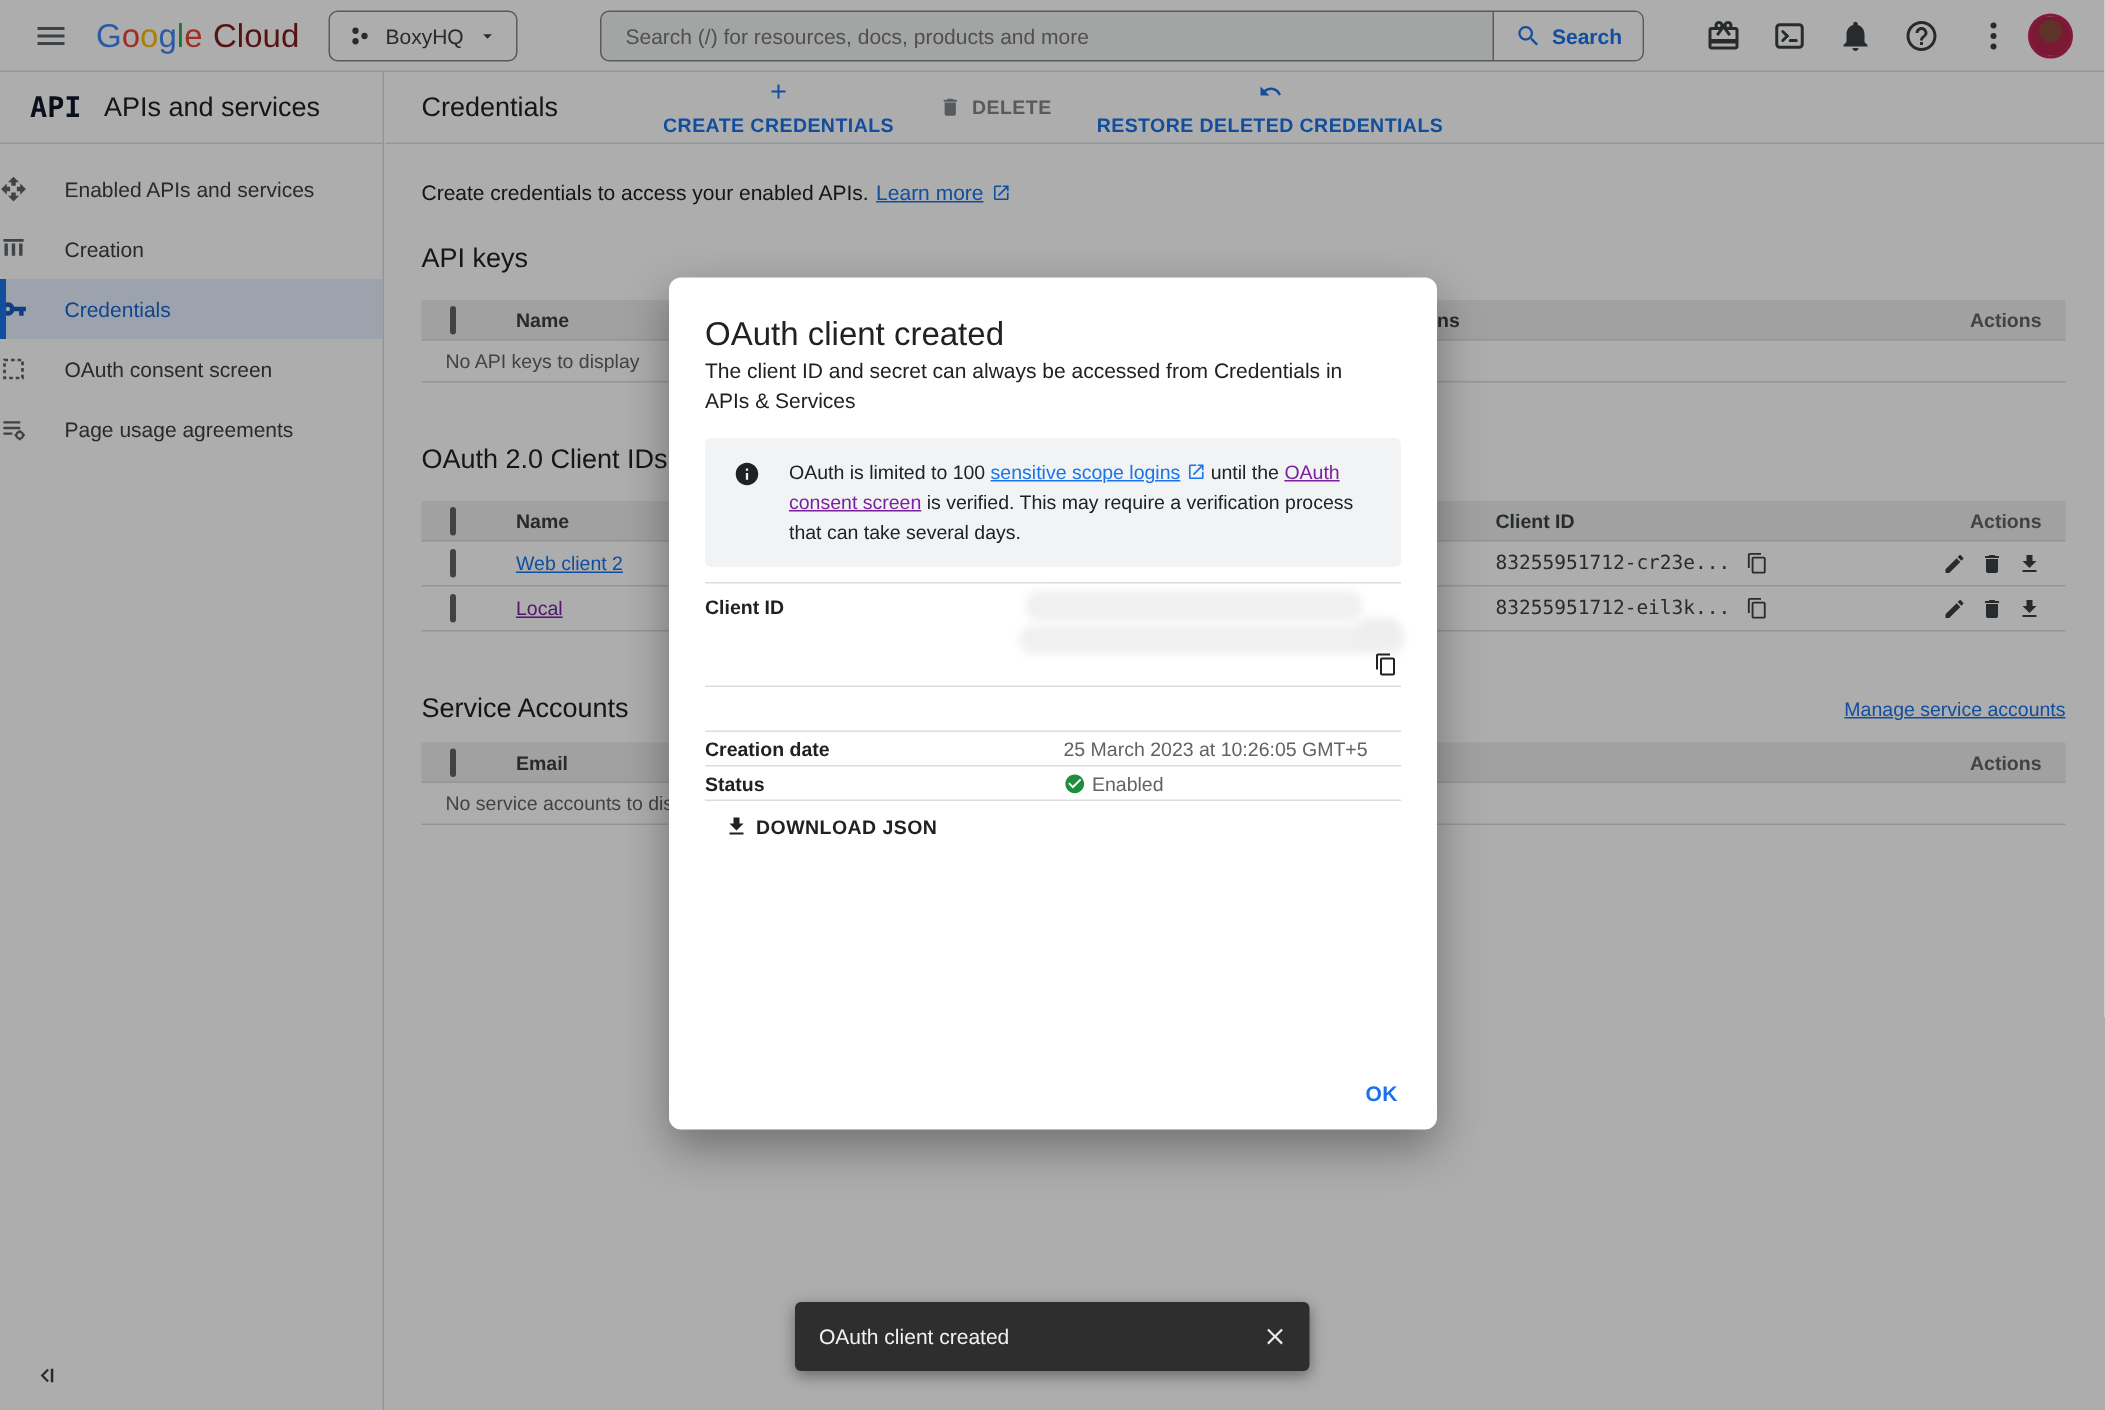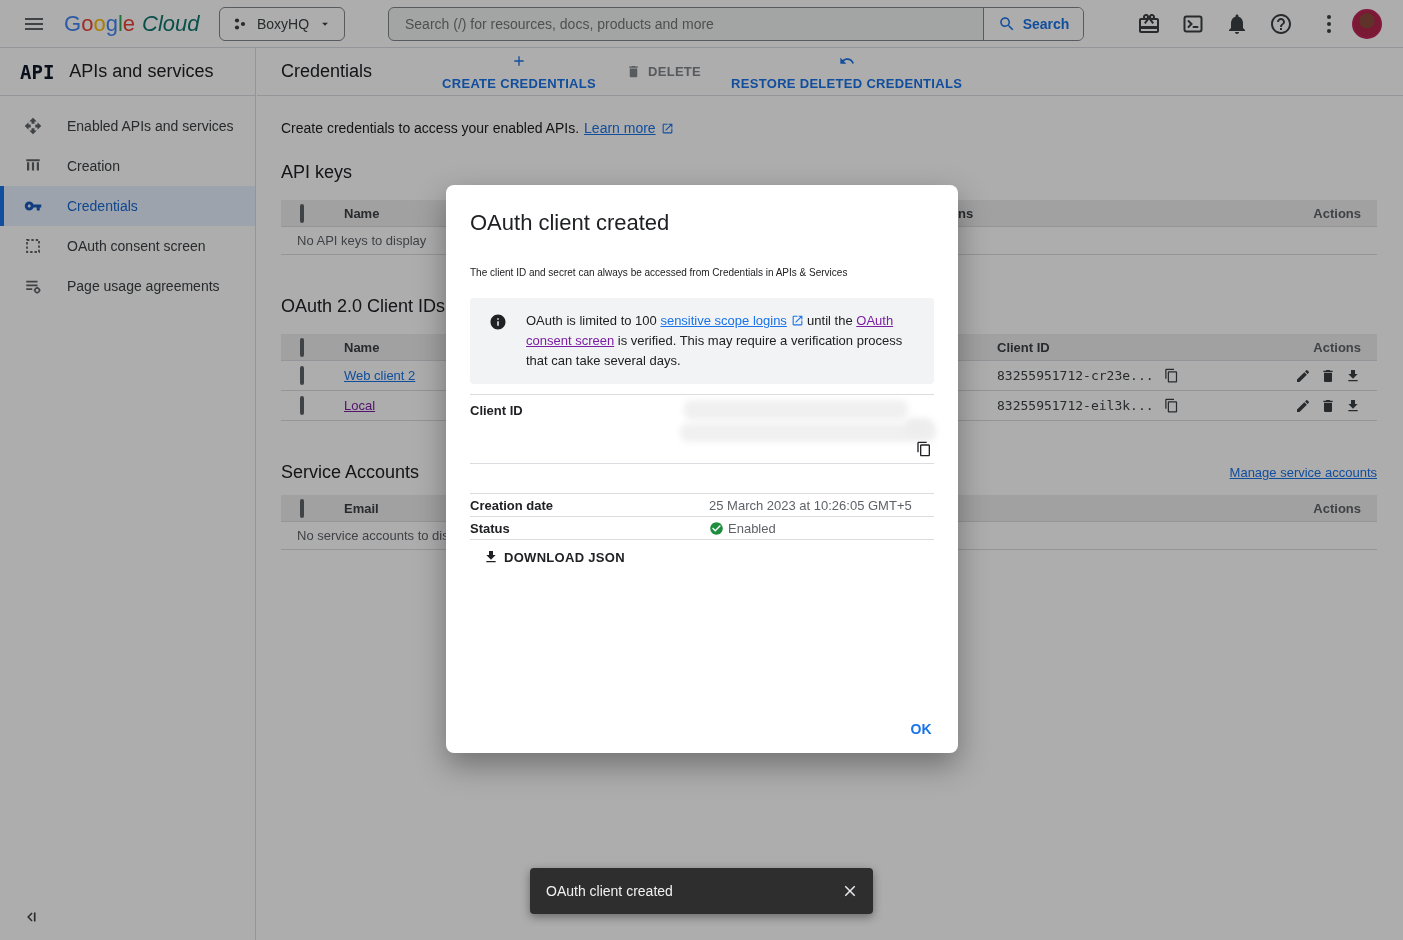--- a/index.html
+++ b/index.html
@@ -9,46 +9,46 @@
     font-family: "Liberation Sans", sans-serif; color:#202124;
   }
   svg { display:block; }
 
   
   .topbar { position:absolute; left:0; top:0; width:1403px; height:48px; background:#fff;
             border-bottom:1px solid #dadce0; z-index:1; }
   .menu-btn { position:absolute; left:22px; top:12px; width:24px; height:24px; color:#5f6368; cursor:pointer; }
   .logo { position:absolute; left:64px; top:11px; font-size:22px; letter-spacing:0; display:flex; align-items:center; }
   .logo .lg { font-weight:500; }
-  .logo .cloud { color:#0f766e; margin-left:7px;font-style:italic; }
+  .logo .cloud { color:#7f1d1d; margin-left:7px; }
   .proj-btn { position:absolute; left:219px; top:7px; height:34px; min-width:120px;
               border:1px solid #80868b; border-radius:6px; background:#fff;
               display:flex; align-items:center; padding:0 12px; gap:9px; cursor:pointer; }
   .proj-btn .plabel { font-size:14px; color:#3c4043; }
-  .searchwrap { position:absolute; left:388px; top:7px; width:696px; height:34px;
+  .searchwrap { position:absolute; left:400px; top:7px; width:696px; height:34px;
                 border:1px solid #80868b; border-radius:6px; background:#f1f3f4;
                 display:flex; align-items:center; overflow:hidden; }
   .searchwrap input { flex:1; border:none; outline:none; background:transparent; padding:0 16px;
                       font-size:14px; color:#5f6368; font-family:"Liberation Sans",sans-serif; }
   .search-go { width:100px; height:100%; background:#fff; border-left:1px solid #80868b;
                display:flex; align-items:center; justify-content:center; gap:7px; cursor:pointer; }
   .search-go .slabel { color:#1a73e8; font-weight:bold; font-size:14px; }
   .tb-ic { position:absolute; top:12px; width:24px; height:24px; color:#3c4043; cursor:pointer; }
   .avatar { position:absolute; left:1352px; top:9px; width:30px; height:30px; border-radius:50%;
             background: radial-gradient(circle at 50% 38%, #8c4a3f 0 36%, #b3264d 37% 100%);
             border:2px solid #c2255c; cursor:pointer; }
 
   
   .sidebar { position:absolute; left:0; top:48px; width:256px; height:892px; background:#fff;
              border-right:1px solid #dadce0; z-index:1; }
   .sb-head { height:48px; border-bottom:1px solid #dadce0; display:flex; align-items:center; padding-left:20px; }
   .sb-logo { font-family:"DejaVu Sans Mono", monospace; font-weight:bold; font-size:19px; color:#0f172a; }
   .sb-title { font-size:18px; color:#202124; margin-left:15px; }
   .sb-nav { padding-top:10px; }
-  .sb-item { height:40px; display:flex; align-items:center; padding-left:24px; gap:25px; cursor:pointer;
+  .sb-item { height:40px; display:flex; align-items:center; gap:25px; cursor:pointer;
              font-size:14px; color:#3c4043; position:relative; }
   .sb-item .sb-ic { width:18px; height:18px; color:#5f6368; flex:none; }
   .sb-item.sel { background:#e8f0fe; color:#1967d2; }
   .sb-item.sel .sb-ic { color:#185abc; }
   .sb-item.sel::before { content:""; position:absolute; left:0; top:0; bottom:0; width:4px; background:#1a73e8; }
   .collapse-btn { position:absolute; left:23px; bottom:14px; width:18px; height:18px; color:#3c4043; cursor:pointer; }
 
   
   .content { position:absolute; left:257px; top:48px; width:1146px; height:892px; background:#fff; }
   .c-head { height:48px; border-bottom:1px solid #dadce0; display:flex; align-items:center; padding-left:24px; }
@@ -93,21 +93,21 @@
                border-bottom:1px solid #dadce0; color:#5f6368; font-size:13px; }
   .partial-hdr { position:absolute; left:677px; font-weight:bold; color:#3c4043; }
 
   
   .scrim { position:absolute; inset:0; background:rgba(0,0,0,.32); z-index:10; }
 
   
   .modal { position:absolute; left:446px; top:185px; width:512px; height:568px; background:#fff;
            border-radius:8px; z-index:20; box-shadow:0 12px 30px rgba(0,0,0,.35); padding:24px; }
   .m-title { font-size:22px; font-weight:400; color:#202124; line-height:28px; }
-  .m-desc { margin-top:26px; font-size:10px; line-height:20px; color:#202124; width:452px; }
+  .m-desc { font-size:14px; line-height:20px; color:#202124; width:452px; }
   .m-note { margin-top:15px; background:#f1f3f4; border-radius:4px; display:flex; padding:13px 16px 13px 0; }
   .m-note .ic-col { width:56px; flex:none; display:flex; justify-content:center; padding-top:2px; }
   .m-note .ic-col svg { width:18px; height:18px; color:#202124; }
   .m-note .note-text { font-size:13px; line-height:20px; color:#202124; }
   .kv { margin-top:10px; }
   .kv-row { border-top:1px solid #dadce0; position:relative; }
   .kv-label { font-size:13px; font-weight:bold; color:#202124; padding-top:8px; }
   .kv-id { height:69px; }
   .kv-spacer { height:30px; }
   .kv-secret { height:48px; }

